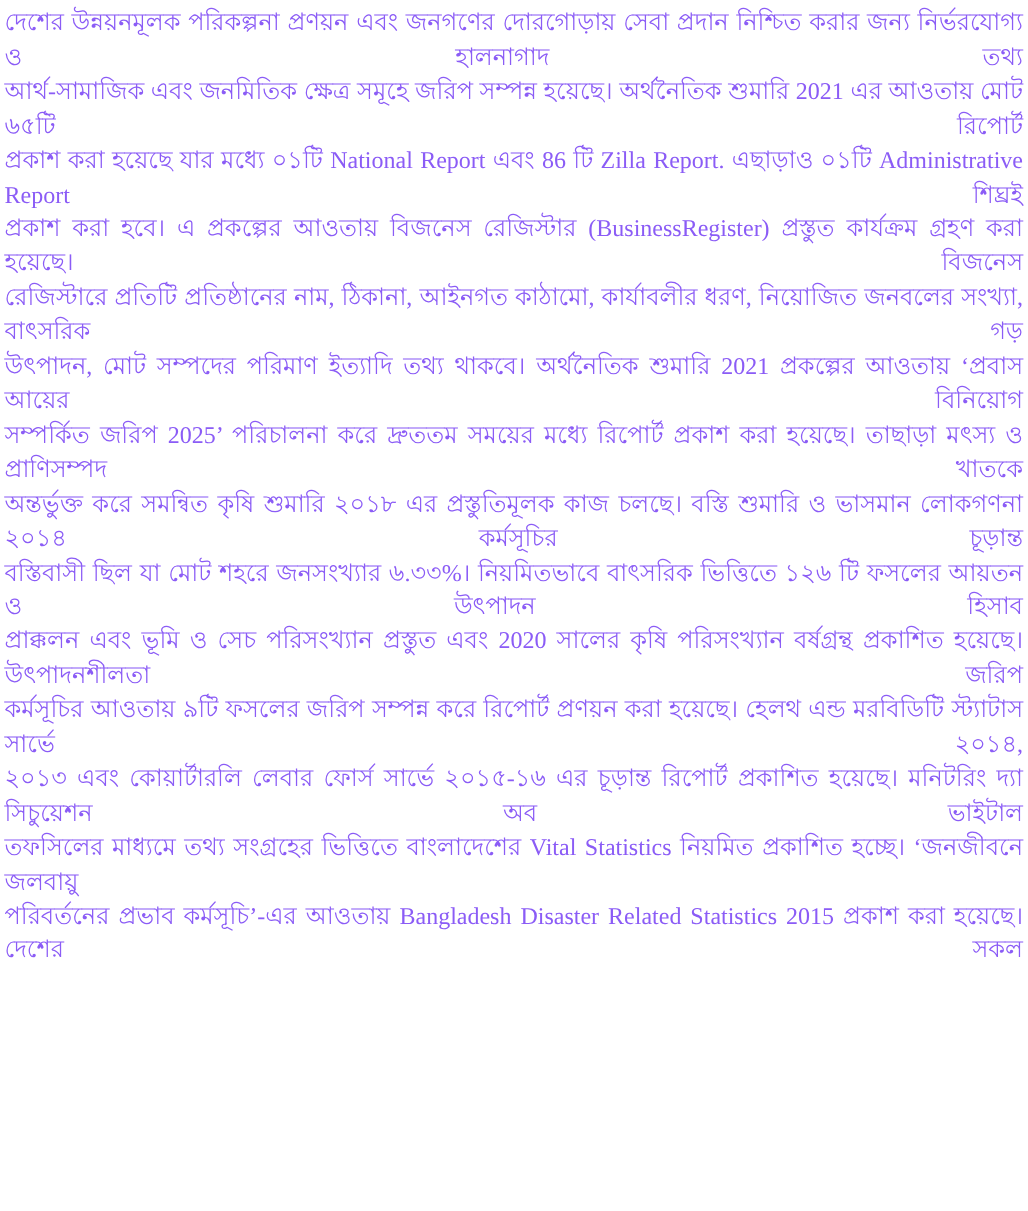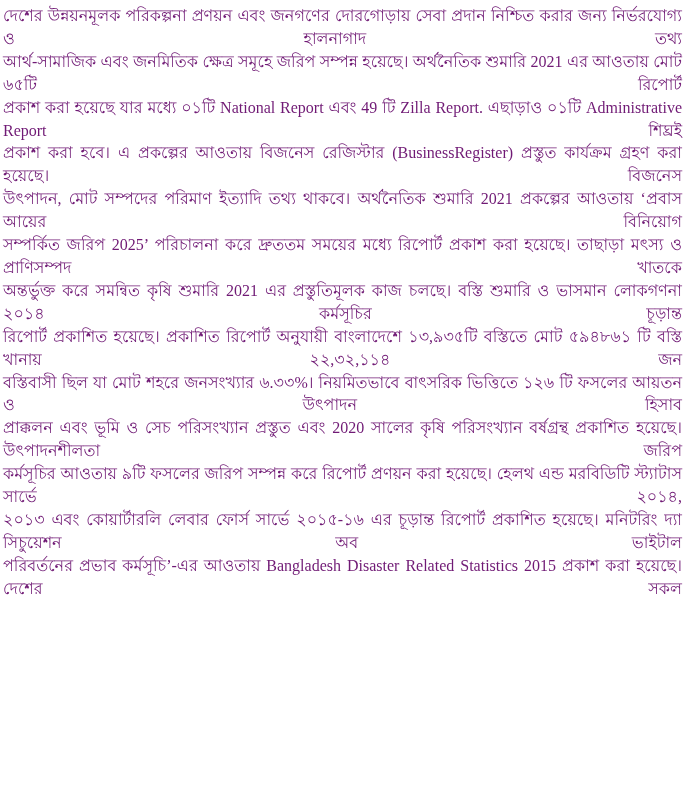--- a/index.html
+++ b/index.html
@@ -6,47 +6,48 @@
     margin: 0;
     padding: 0;
     background: #ffffff;
   }
   .page {
     position: relative;
     width: 685px;
     height: 807px;
     box-sizing: border-box;
     background: #ffffff;
-    color: #701a75;
+    color: #8b5cf6;
     padding: 5px 3px 0 3px;
     overflow: hidden;
     font-family: "Liberation Serif", "DejaVu Serif", serif;
     font-size: 16px;
     line-height: 22.9px;
   }
   .line {
     text-align: justify;
     text-align-last: justify;
     -moz-text-align-last: justify;
     word-spacing: 0.02em;
   }
 </style>
 </head>
 <body>
 
 <div class="page">
   <div id="lines-container">
       <div class="line">দেশের উন্নয়নমূলক পরিকল্পনা প্রণয়ন এবং জনগণের দোরগোড়ায় সেবা প্রদান নিশ্চিত করার জন্য নির্ভরযোগ্য ও হালনাগাদ তথ্য</div>
       <div class="line">আর্থ-সামাজিক এবং জনমিতিক ক্ষেত্র সমূহে জরিপ সম্পন্ন হয়েছে। অর্থনৈতিক শুমারি 2021 এর আওতায় মোট ৬৫টি রিপোর্ট</div>
-      <div class="line">প্রকাশ করা হয়েছে যার মধ্যে ০১টি National Report এবং 49 টি Zilla Report. এছাড়াও ০১টি Administrative Report শিঘ্রই</div>
+      <div class="line">প্রকাশ করা হয়েছে যার মধ্যে ০১টি National Report এবং 86 টি Zilla Report. এছাড়াও ০১টি Administrative Report শিঘ্রই</div>
       <div class="line">প্রকাশ করা হবে। এ প্রকল্পের আওতায় বিজনেস রেজিস্টার (BusinessRegister) প্রস্তুত কার্যক্রম গ্রহণ করা হয়েছে। বিজনেস</div>
+      <div class="line">রেজিস্টারে প্রতিটি প্রতিষ্ঠানের নাম, ঠিকানা, আইনগত কাঠামো, কার্যাবলীর ধরণ, নিয়োজিত জনবলের সংখ্যা, বাৎসরিক গড়</div>
       <div class="line">উৎপাদন, মোট সম্পদের পরিমাণ ইত্যাদি তথ্য থাকবে। অর্থনৈতিক শুমারি 2021 প্রকল্পের আওতায় ‘প্রবাস আয়ের বিনিয়োগ</div>
       <div class="line">সম্পর্কিত জরিপ 2025’ পরিচালনা করে দ্রুততম সময়ের মধ্যে রিপোর্ট প্রকাশ করা হয়েছে। তাছাড়া মৎস্য ও প্রাণিসম্পদ খাতকে</div>
-      <div class="line">অন্তর্ভুক্ত করে সমন্বিত কৃষি শুমারি 2021 এর প্রস্তুতিমূলক কাজ চলছে। বস্তি শুমারি ও ভাসমান লোকগণনা ২০১৪ কর্মসূচির চূড়ান্ত</div>
-      <div class="line">রিপোর্ট প্রকাশিত হয়েছে। প্রকাশিত রিপোর্ট অনুযায়ী বাংলাদেশে ১৩,৯৩৫টি বস্তিতে মোট ৫৯৪৮৬১ টি বস্তি খানায় ২২,৩২,১১৪ জন</div>
+      <div class="line">অন্তর্ভুক্ত করে সমন্বিত কৃষি শুমারি ২০১৮ এর প্রস্তুতিমূলক কাজ চলছে। বস্তি শুমারি ও ভাসমান লোকগণনা ২০১৪ কর্মসূচির চূড়ান্ত</div>
       <div class="line">বস্তিবাসী ছিল যা মোট শহরে জনসংখ্যার ৬.৩৩%। নিয়মিতভাবে বাৎসরিক ভিত্তিতে ১২৬ টি ফসলের আয়তন ও উৎপাদন হিসাব</div>
       <div class="line">প্রাক্কলন এবং ভূমি ও সেচ পরিসংখ্যান প্রস্তুত এবং 2020 সালের কৃষি পরিসংখ্যান বর্ষগ্রন্থ প্রকাশিত হয়েছে। উৎপাদনশীলতা জরিপ</div>
       <div class="line">কর্মসূচির আওতায় ৯টি ফসলের জরিপ সম্পন্ন করে রিপোর্ট প্রণয়ন করা হয়েছে। হেলথ এন্ড মরবিডিটি স্ট্যাটাস সার্ভে ২০১৪,</div>
       <div class="line">২০১৩ এবং কোয়ার্টারলি লেবার ফোর্স সার্ভে ২০১৫-১৬ এর চূড়ান্ত রিপোর্ট প্রকাশিত হয়েছে। মনিটরিং দ্যা সিচুয়েশন অব ভাইটাল</div>
+      <div class="line">তফসিলের মাধ্যমে তথ্য সংগ্রহের ভিত্তিতে বাংলাদেশের Vital Statistics নিয়মিত প্রকাশিত হচ্ছে। ‘জনজীবনে জলবায়ু</div>
       <div class="line">পরিবর্তনের প্রভাব কর্মসূচি’-এর আওতায় Bangladesh Disaster Related Statistics 2015 প্রকাশ করা হয়েছে। দেশের সকল</div>
     </div>
 
 </div>
 
 </body></html>

